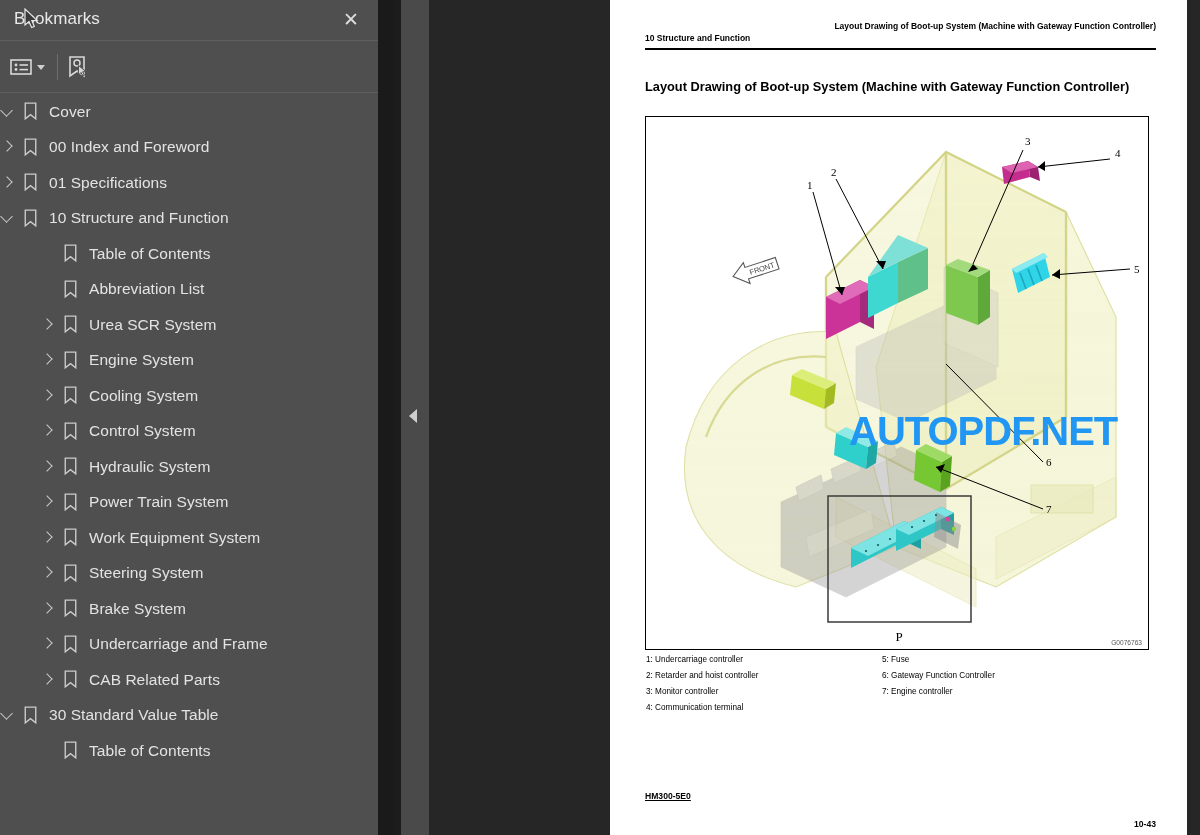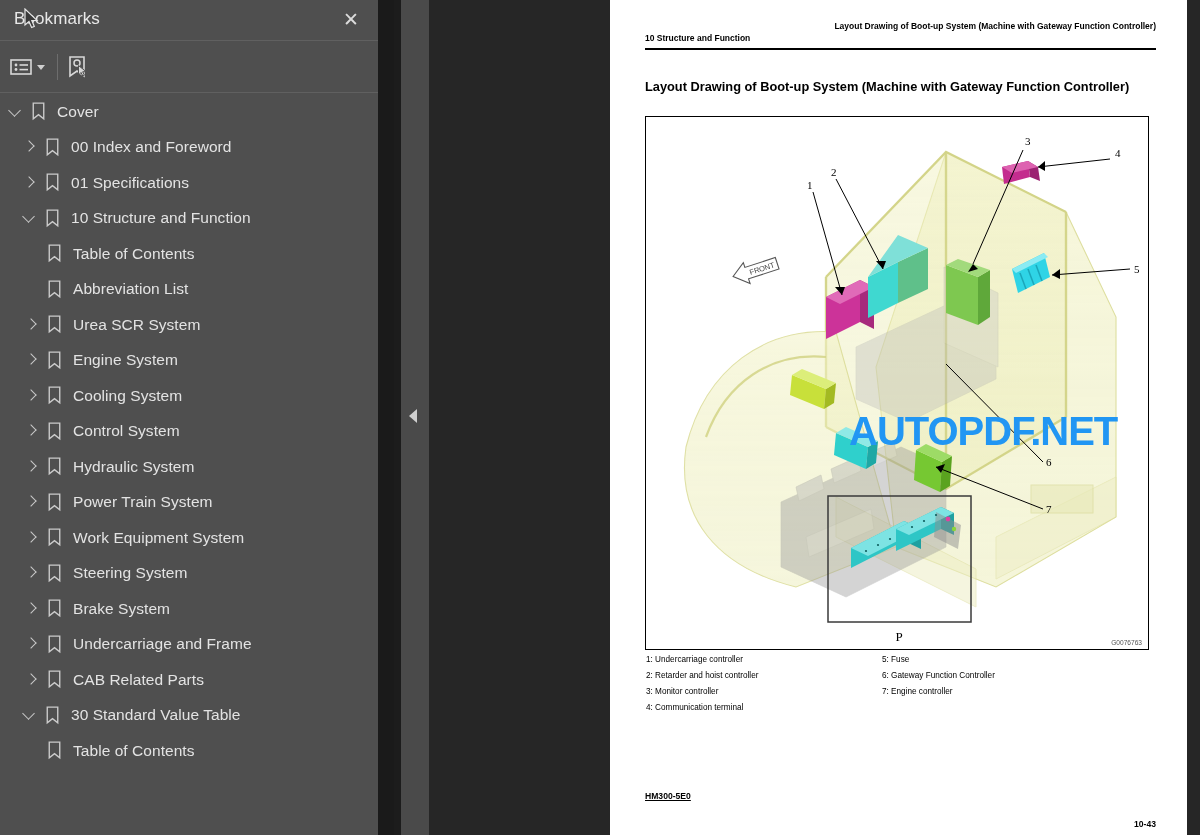--- a/index.html
+++ b/index.html
@@ -106,23 +106,23 @@
     border: 1px dotted #7c9cb0;
   }
   .tree-row.selected .tree-label {
     color: #151515;
     position: relative; z-index: 2;
   }
   .tree-row.selected .tw, .tree-row.selected .bm-ico { position: relative; z-index: 2; }
   .sel-bg { display: none; }
 
   
-  .lv0 { padding-left: 8px; }
-  .lv1 { padding-left: 22px; }
-  .lv2 { padding-left: 24px; }
+  .lv0 { padding-left: 0; }
+  .lv1 { }
+  .lv2 { padding-left: 40px; }
 
   
   #panel-scroll-track {
     position: absolute; left: 378px; top: 0;
     width: 16px; height: 835px;
     background: #1a1a1a;
   }
   #panel-scroll-thumb {
     position: absolute; left: 381px; top: 121px;
     width: 9px; height: 250px;

